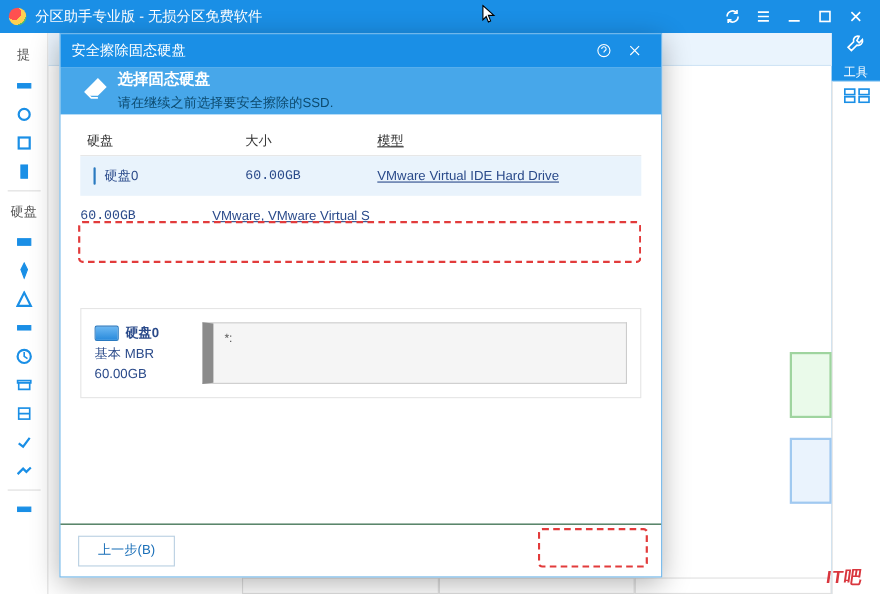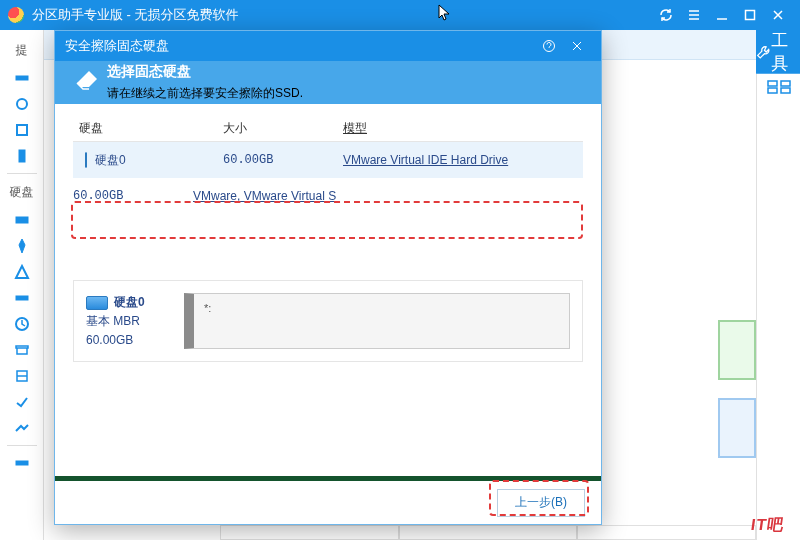--- a/index.html
+++ b/index.html
@@ -11,21 +11,21 @@
 .titlebar .win-btn { width: 28px; height: 30px; display: flex; align-items: center; justify-content: center; cursor: pointer; }
 .titlebar svg { stroke: #fff; fill: none; stroke-width: 1.5; }
 
 .sidebar { position: absolute; left: 0; top: 30px; width: 44px; bottom: 0; background: #fff; border-right: 1px solid #e0e0e0; display: flex; flex-direction: column; align-items: center; padding-top: 6px; }
 .sidebar .side-item { width: 44px; height: 26px; display: flex; align-items: center; justify-content: center; color: #1a8fe6; cursor: pointer; }
 .sidebar .side-label { font-size: 12px; color: #555; padding: 6px 0; }
 .sidebar .sep { height: 1px; width: 30px; background: #ddd; margin: 4px 0; }
 .sidebar svg { width: 16px; height: 16px; stroke: #1a8fe6; fill: #1a8fe6; }
 
 .rightbar { position: absolute; right: 0; top: 30px; width: 44px; bottom: 0; background: #1a8fe6; display: flex; flex-direction: column; align-items: center; }
-.rightbar .tool { width: 44px; height: 44px; display: flex; flex-direction: row; align-items: center; justify-content: flex-end; color: #fff; font-size: 17px; border-bottom: 1px solid rgba(255,255,255,0.25); }
+.rightbar .tool { width: 44px; height: 44px; display: flex; flex-direction: column; align-items: center; justify-content: space-between; color: #fff; font-size: 11px; border-bottom: 1px solid rgba(255,255,255,0.25); }
 .rightbar .blank { flex: 1; background: #fff; border-left: 1px solid #e0e0e0; width: 44px; padding-top: 6px; display: flex; flex-direction: column; align-items: center; gap: 4px; }
 .rightbar svg { stroke: #fff; fill: none; stroke-width: 1.5; }
 
 .prompt { position: absolute; left: 44px; top: 30px; right: 44px; height: 30px; display: flex; align-items: center; padding: 0 10px; font-size: 13px; color: #1a8fe6; background: #eaf4fd; border-bottom: 1px solid #d0e4f5; }
 
 .hidden-rows { position: absolute; left: 220px; right: 44px; bottom: 0; height: 15px; display: flex; }
 .hidden-rows div { flex: 1; border: 1px solid #e0e0e0; height: 15px; }
 
 .panel-rows { position: absolute; right: 44px; top: 320px; width: 38px; display: flex; flex-direction: column; gap: 18px; }
 .panel-rows .pr { height: 60px; border: 2px solid #9fd49f; background: #eafaea; }
@@ -34,38 +34,38 @@
 .watermark { position: absolute; right: 16px; bottom: 4px; font-size: 16px; font-weight: bold; color: #d9363e; letter-spacing: 1px; transform: skewX(-8deg); }
 
 
 .dialog { position: absolute; left: 54px; top: 30px; width: 548px; height: 495px; background: #fff; box-shadow: 0 6px 24px rgba(0,0,0,0.3); border: 1px solid #6fb6ea; display: flex; flex-direction: column; }
 .dlg-title { height: 30px; background: #1a8fe6; color: #fff; display: flex; align-items: center; padding: 0 10px; font-size: 13px; }
 .dlg-title .t { flex: 1; }
 .dlg-title .tbtn { width: 28px; height: 30px; display: flex; align-items: center; justify-content: center; cursor: pointer; }
 .dlg-head { background: #47a7ea; color: #fff; padding: 2px 18px; display: flex; align-items: flex-start; gap: 4px; }
 .dlg-head .eraser { width: 30px; height: 28px; }
 .dlg-head .h1 { font-size: 14px; font-weight: bold; margin-bottom: 4px; }
-.dlg-head .h2 { font-size: 12px; color: #000000; }
+.dlg-head .h2 { font-size: 12px; color: #0c4a6e; }
 
 .dlg-body { flex: 1; padding: 12px 18px 6px 18px; display: flex; flex-direction: column; font-size: 12px; color: #333; }
 .tbl-head { display: flex; height: 26px; align-items: center; border-bottom: 1px solid #e5e5e5; color: #333; }
 .c1 { width: 150px; padding-left: 6px; }
 .c2 { width: 120px; font-family: Liberation Mono, monospace; }
 .c3 { flex: 1; text-decoration: underline; }
 .row { display: flex; height: 36px; align-items: center; color: #2a4a8a; }
 .row .disk-ico { width: 22px; height: 14px; background: linear-gradient(#6bb7f2,#2a8bdc); border: 1px solid #2a7ac0; border-radius: 2px; margin-right: 8px; margin-left: 6px; }
 .row.sel { background: #e9f3fc; position: relative; }
 .highlight { position: absolute; left:16px; right:18px; top:170px; height:38px; border:2px dashed #e23b3b; border-radius:4px; pointer-events:none; }
 
 .detail { margin-top: 66px; border: 1px solid #e5e5e5; padding: 12px; display: flex; gap: 14px; height: 82px; }
 .detail .left { width: 84px; font-size: 12px; color: #2a4a8a; line-height: 1.6; }
 .detail .left .disk-ico { width: 22px; height: 14px; background: linear-gradient(#6bb7f2,#2a8bdc); border:1px solid #2a7ac0; border-radius:2px; display:inline-block; margin-right:6px; vertical-align:middle; }
 .detail .bar { flex: 1; border: 1px solid #ccc; border-left: 10px solid #8b8b8b; background: #f5f5f5; position: relative; padding: 6px 10px; font-size: 11px; color: #555; line-height: 1.5; }
 
-.dlg-foot { height: 48px; border-top: 5px solid #14532d; display: flex; align-items: center; justify-content: flex-end; gap: 12px; padding: 0 16px; }
+.dlg-foot { height: 48px; border-top: 1px solid #14532d; display: flex; align-items: center; gap: 12px; padding: 0 16px; }
 .btn { min-width: 88px; height: 28px; border: 1px solid #b8cfe2; background: #fff; color: #1a6fb8; font-size: 12px; display: flex; align-items: center; justify-content: center; cursor: pointer; }
 .btn.primary { background: #1a8fe6; color: #fff; border-color: #1a8fe6; }
 .btn-highlight { position: absolute; right: 12px; bottom: 8px; width: 100px; height: 36px; border: 2px dashed #e23b3b; border-radius: 4px; pointer-events: none; }
 
 .cursor { position: absolute; left: 438px; top: 4px; width: 14px; height: 18px; pointer-events: none; }
 </style>
 </head>
 <body>
 
 <div class="titlebar">

